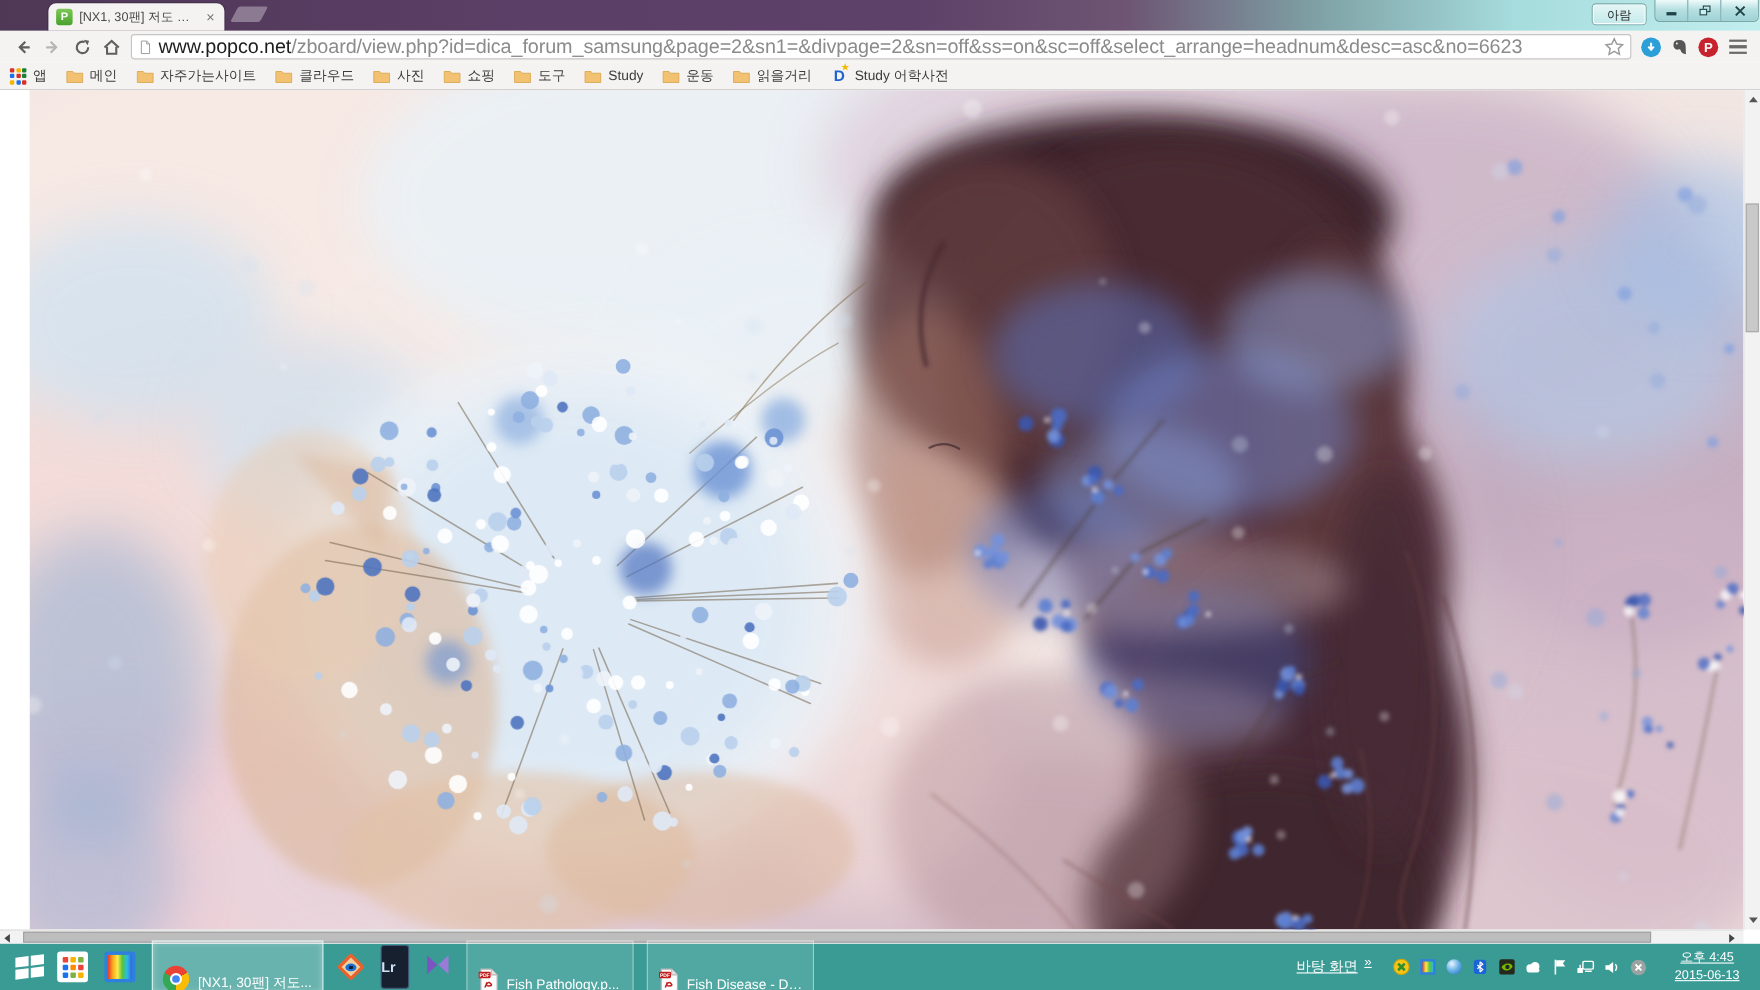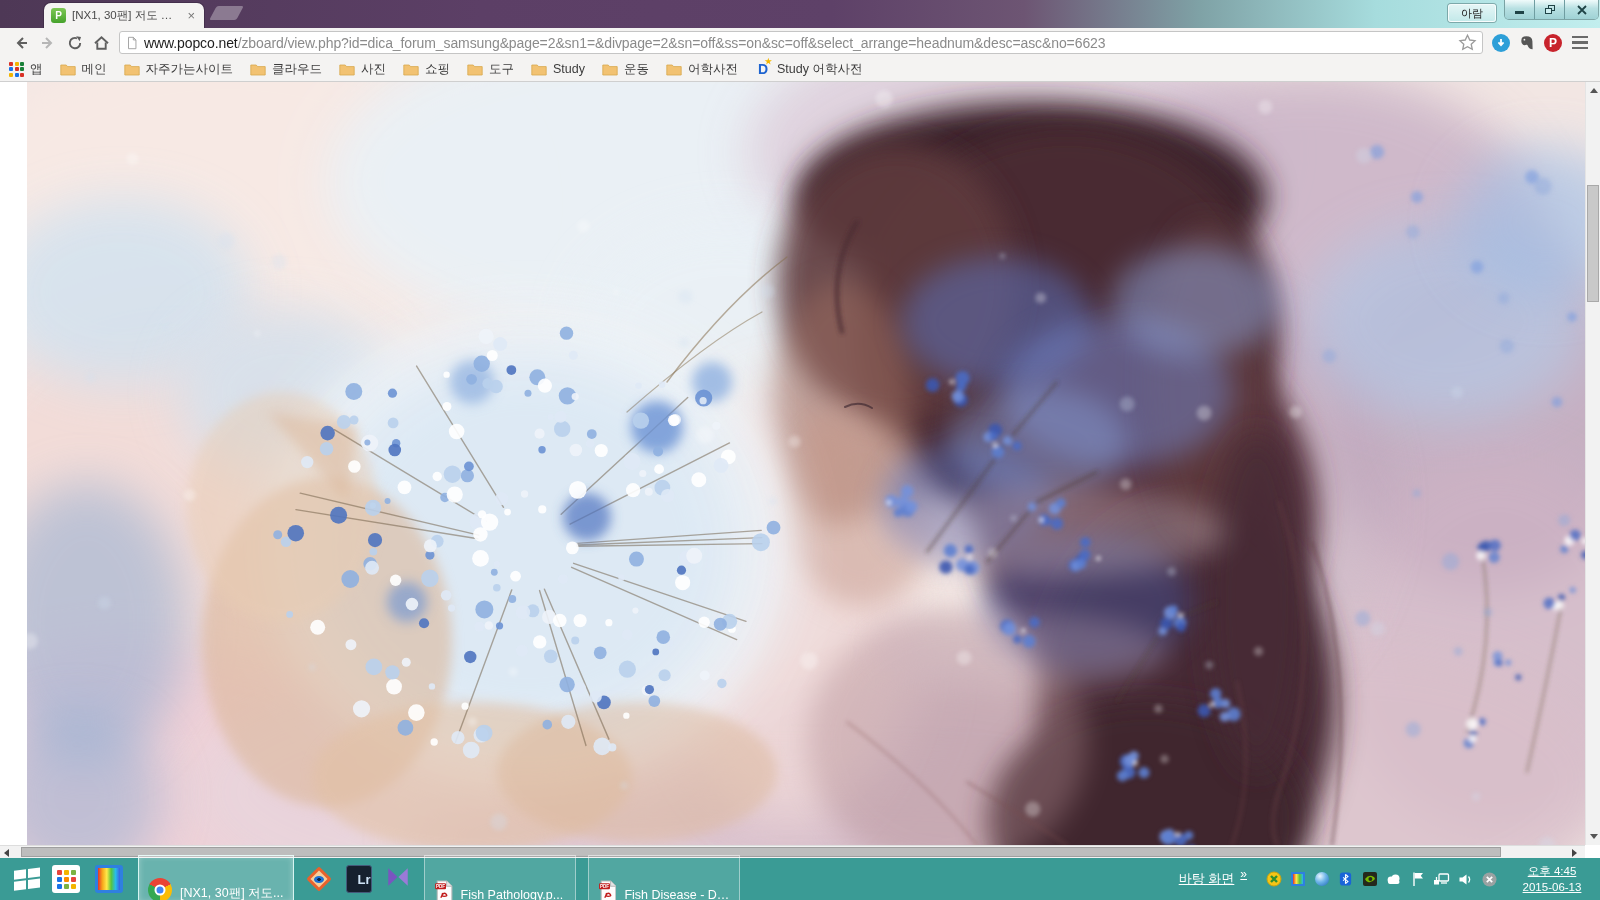--- a/index.html
+++ b/index.html
@@ -33,21 +33,21 @@
   .glyph-restore i { position:absolute; display:block; width:7px; height:6px; border:1.5px solid #1f4346; background:transparent;}
   .glyph-restore i.b { left:0; bottom:0; background:#cdeef0; }
   .glyph-restore i.t { right:0; top:0; }
 
   
   .toolbar { position:absolute; top:28px; left:0; width:1600px; height:29px; background:#f4f3f2;
     display:flex; align-items:center; padding:0 7px; }
   .tbtn { width:27px; height:25px; display:flex; align-items:center; justify-content:center; border-radius:3px; flex:0 0 auto;}
   .omnibox { flex:1; min-width:0; height:23px; background:#fff; border:1px solid #c5c5c5; border-radius:3px;
     display:flex; align-items:center; padding:0 5px; margin:0 5px 0 4px; }
-  .url { flex:1; min-width:0; font-size:14px; letter-spacing:-.1px; white-space:nowrap; overflow:hidden; margin-left:5px;}
+  .url { flex:1; min-width:0; font-size:18px; letter-spacing:-.1px; white-space:nowrap; overflow:hidden; margin-left:5px;}
   .url .host { color:#1d1d1d; }
   .url .path { color:#8b8b8b; }
   .ext { width:26px; height:25px; display:flex; align-items:center; justify-content:center; flex:0 0 auto; }
   .ext-circle { width:18px; height:18px; border-radius:50%; display:flex; align-items:center; justify-content:center; }
   .pin { background:#c8232c; color:#fff; font-weight:bold; font-size:12px; }
   .menu-icon { display:flex; flex-direction:column; gap:3px; }
   .menu-icon i { display:block; width:16px; height:2.5px; background:#6a6a6a; }
 
   
   .bookmarks { position:absolute; top:57px; left:0; width:1600px; height:25px; background:#f4f3f2;
@@ -91,22 +91,22 @@
   .tk-btn .lbl { max-width:108px; white-space:nowrap; overflow:hidden; text-overflow:ellipsis; }
   .chrome-ball { position:relative; width:24px; height:24px; border-radius:50%;
     background:conic-gradient(from 60deg,#fbbc05 0 120deg,#34a853 120deg 240deg,#ea4335 240deg 360deg); flex:0 0 auto;}
   .chrome-ball i { position:absolute; left:50%; top:50%; width:11px; height:11px; transform:translate(-50%,-50%);
     background:#4285f4; border:2.5px solid #fff; border-radius:50%; }
   .eyeic { position:relative; width:26px; height:26px; margin-right:14px; flex:0 0 auto;}
   .eyeic .d1 { position:absolute; left:4px; top:4px; width:18px; height:18px; background:#e8622d; transform:rotate(45deg); border-radius:2px;}
   .eyeic .d2 { position:absolute; left:7px; top:7px; width:12px; height:12px; background:#f3cf9f; transform:rotate(45deg);}
   .eyeic .eb { position:absolute; left:8px; top:10px; width:10px; height:7px; border-radius:50%;
     background:radial-gradient(circle at 50% 50%, #0c1e3c 0 28%, #1a6fd4 30% 100%); }
-  .lric { width:26px; height:28px; margin-right:13px; background:#16202f; border:1px solid #44597a; border-radius:3px;
-    color:#cfe3f7; font-weight:bold; font-size:13px; display:flex; align-items:center; justify-content:flex-end; flex:0 0 auto;}
+  .lric { width:26px; height:40px; margin-right:13px; background:#16202f; border:1px solid #44597a; border-radius:3px;
+    color:#cfe3f7; font-weight:bold; font-size:13px; display:flex; align-items:center; justify-content:flex-start; flex:0 0 auto;}
   .kmpic { margin-right:13px; flex:0 0 auto; }
   .pdfbtn { width:152px; }
   .spacer { flex:1; }
   .desk { display:flex; align-items:flex-start; gap:6px; margin-right:18px; font-size:13px;text-decoration:underline; }
   .desk .chev { font-size:12px; margin-top:-3px; }
   .tray { display:flex; align-items:center; gap:7px; margin-right:12px; }
   .tray-ic { width:17px; height:17px; display:flex; align-items:center; justify-content:center; }
   .clock { text-align:center; font-size:11.5px; line-height:1.4; width:84px;text-decoration:underline; }
 </style>
 </head>
@@ -259,21 +259,21 @@
     <div class="bm">
       <svg width="16" height="13" viewBox="0 0 16 13">
           <path d="M.8 2 H6.2 L7.6 3.6 H15.2 V12 H.8 Z" fill="#f2c272" stroke="#d8a84e" stroke-width=".8"></path>
         </svg>
       <span>운동</span>
     </div>
     <div class="bm">
       <svg width="16" height="13" viewBox="0 0 16 13">
           <path d="M.8 2 H6.2 L7.6 3.6 H15.2 V12 H.8 Z" fill="#f2c272" stroke="#d8a84e" stroke-width=".8"></path>
         </svg>
-      <span>어학사전</span>
+      <span>읽을거리</span>
     </div>
     <div class="bm">
       <span class="daum-d"><span>D</span><em>★</em></span>
       <span>Study 어학사전</span>
     </div>
   </div>
 
   <div class="content">
     <div class="photo">
       <svg id="art" viewBox="0 0 1558 763" preserveAspectRatio="none" aria-label="Double-exposure photograph: woman in profile with long dark hair holding a bouquet of blue baby's-breath flowers">

